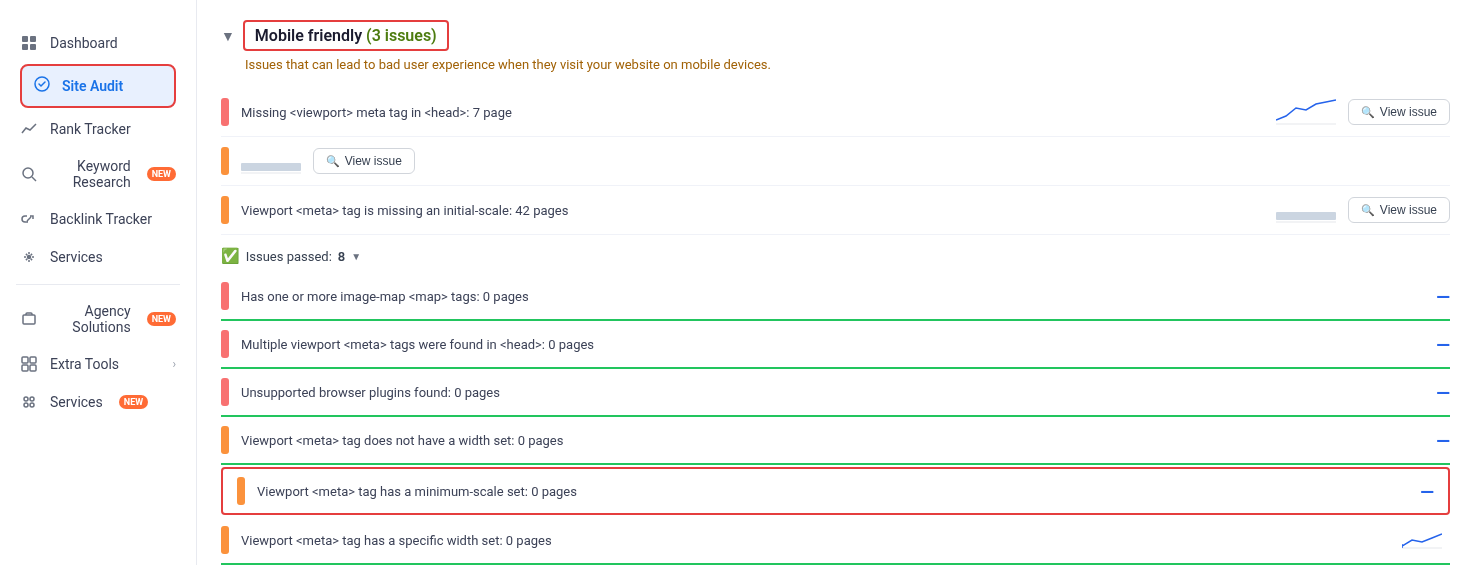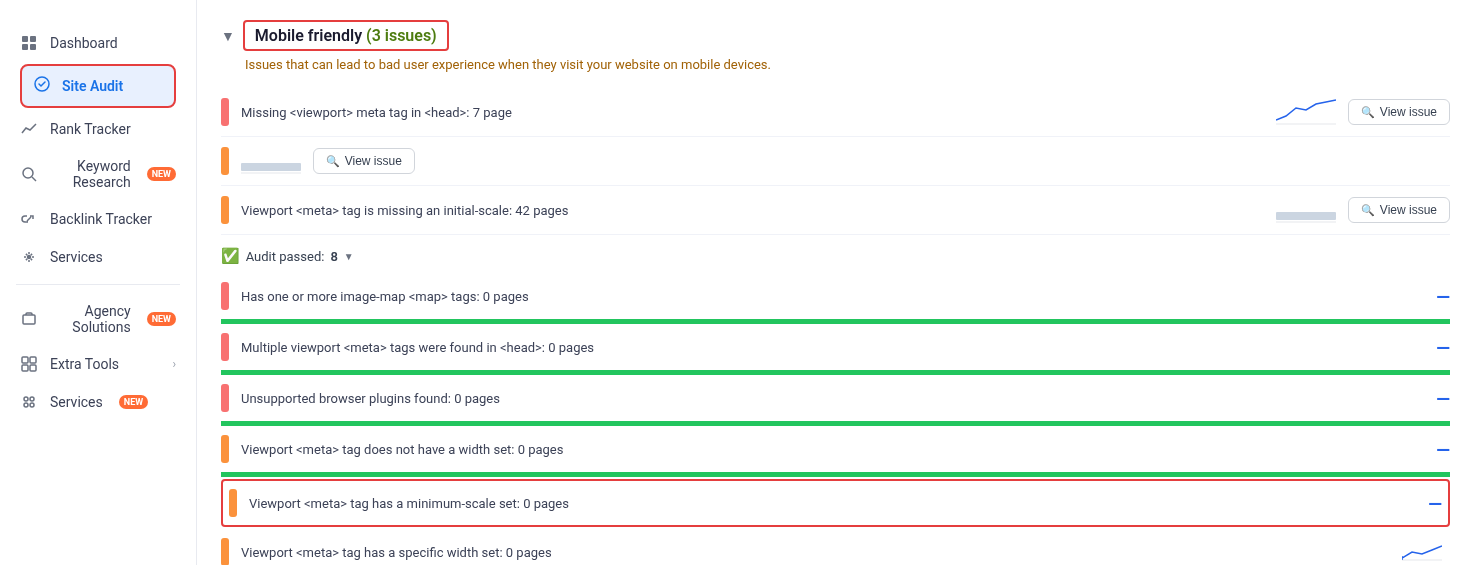--- a/index.html
+++ b/index.html
@@ -153,21 +153,21 @@
     .checks-passed .arrow-down {
       font-size: 10px;
       color: #6b7280;
     }
 
     
     .passed-row {
       display: flex;
       align-items: center;
       padding: 9px 0;
-      border-bottom: 5px solid #22c55e;
+      border-bottom: 2px solid #22c55e;
       gap: 12px;
     }
     .passed-row .dash-line {
       margin-left: auto;
       color: #2563eb;
       font-size: 18px;
       font-weight: 700;
       flex-shrink: 0;
     }
 
@@ -345,21 +345,21 @@
         <line x1="0" y1="26" x2="60" y2="26" stroke="#e5e7eb" stroke-width="1"></line>
       </svg>
       <button class="view-issue-btn">
         <span class="search-icon-small">🔍</span>
         <span>View issue</span>
       </button>
     </div>
 
     <div class="checks-passed">
       <span class="check-icon">✅</span>
-      <span>Audit passed:</span>
+      <span>Issues passed:</span>
       <span style="font-weight:600;">8</span>
       <span class="arrow-down">▼</span>
     </div>
 
     <div class="passed-row">
       <div class="issue-dot red"></div>
       <span class="issue-text">
         <span>Has one or more image-map &lt;map&gt; tags:</span>
         <span> </span>
         <span>0 pages</span>
@@ -390,21 +390,21 @@
     <div class="passed-row">
       <div class="issue-dot orange"></div>
       <span class="issue-text">
         <span>Viewport &lt;meta&gt; tag does not have a width set:</span>
         <span> </span>
         <span>0 pages</span>
       </span>
       <span class="dash-line">—</span>
     </div>
 
-    <div class="passed-row" style="border:2px solid #e53e3e; border-radius:4px; padding: 8px 6px; margin: 2px 0;">
+    <div class="passed-row" style="border:2px solid #e53e3e; border-radius:4px; padding: 8px 14px; margin: 2px 0;">
       <div class="issue-dot orange"></div>
       <span class="issue-text">
         <span>Viewport &lt;meta&gt; tag has a minimum-scale set:</span>
         <span> </span>
         <span>0 pages</span>
       </span>
       <span class="dash-line">—</span>
     </div>
 
     <div class="passed-row">

